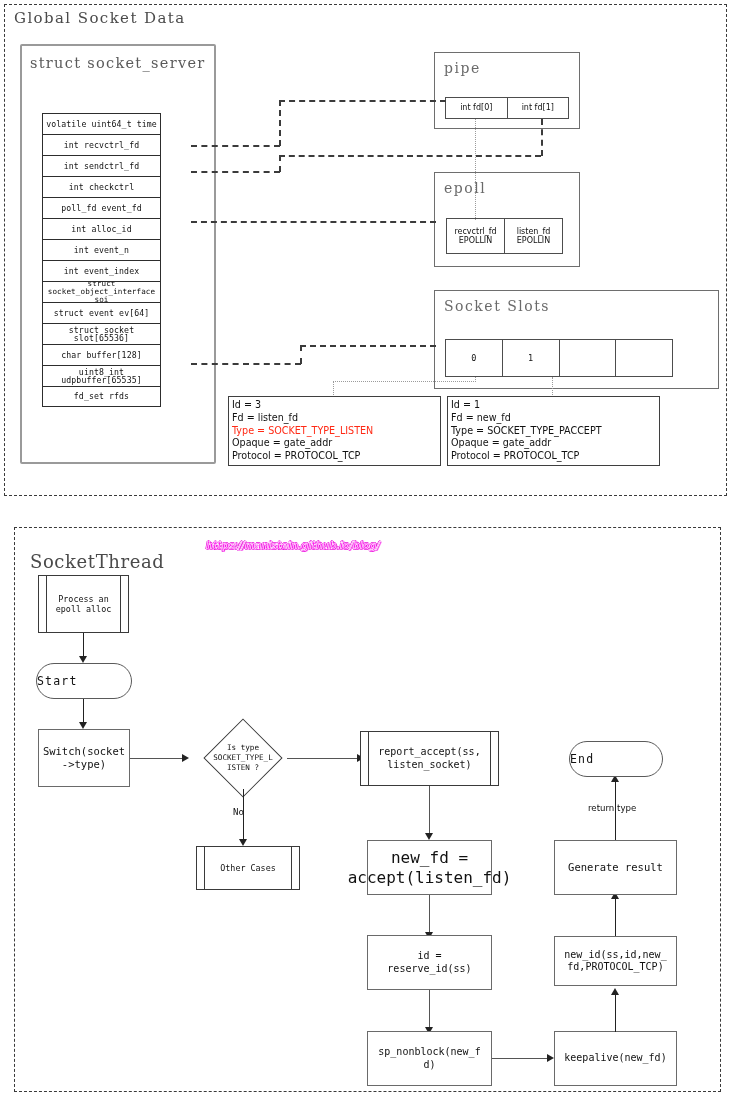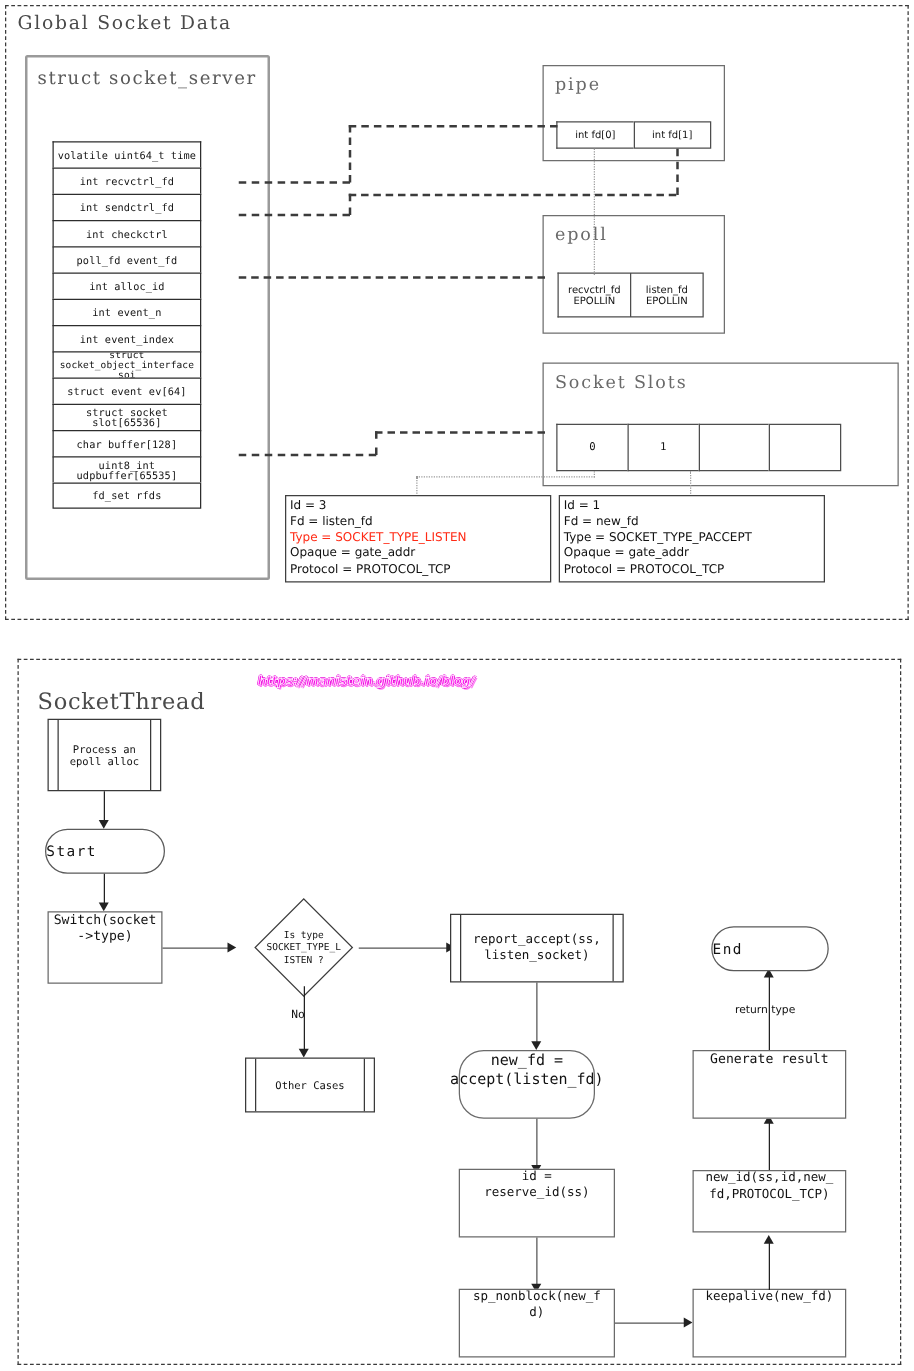--- a/index.html
+++ b/index.html
@@ -120,21 +120,21 @@
 
   .arrow-d,.arrow-u,.arrow-r{position:absolute;width:0;height:0;}
   .arrow-d{border-left:4.5px solid transparent;border-right:4.5px solid transparent;border-top:7px solid #222;}
   .arrow-u{border-left:4.5px solid transparent;border-right:4.5px solid transparent;border-bottom:7px solid #222;}
   .arrow-r{border-top:4.5px solid transparent;border-bottom:4.5px solid transparent;border-left:7px solid #222;}
 
   
   .fc-rect{
     position:absolute;box-sizing:border-box;
     border:1.3px solid #6a6a6a;background:#fff;
-    display:flex;align-items:flex-start;justify-content:center;
+    display:flex;align-items:center;justify-content:center;
     font-family:"DejaVu Sans Mono", monospace;
     font-size:10.5px;color:#111;text-align:center;
     line-height:1.25;white-space:pre-line;padding:0 3px;
   }
   .fc-proc{ 
     position:absolute;box-sizing:border-box;
     border:1.3px solid #3a3a3a;background:#fff;
     display:flex;align-items:center;justify-content:center;
     font-family:"DejaVu Sans Mono", monospace;
     font-size:10.5px;color:#111;text-align:center;
@@ -333,21 +333,21 @@
 
   <div class="fc-proc" style="left:360px;top:731px;width:139px;height:55px;font-size:10px;">
     <span class="bar-l"></span>
     <span class="bar-r"></span>
     <span>report_accept(ss,
 listen_socket)</span>
   </div>
   <div class="vline solid" style="left:429px;top:786px;height:49px;"></div>
   <div class="arrow-d" style="left:425px;top:833px;"></div>
 
-  <div class="fc-rect" style="left:367px;top:840px;width:109px;height:55px;font-size:12px;border-radius:20px;">
+  <div class="fc-rect" style="left:367px;top:840px;width:125px;height:55px;font-size:16px;">
     <span>new_fd =
 accept(listen_fd)</span>
   </div>
   <div class="vline solid" style="left:429px;top:895px;height:39px;"></div>
   <div class="arrow-d" style="left:425px;top:932px;"></div>
 
   <div class="fc-rect" style="left:367px;top:935px;width:125px;height:55px;font-size:10px;">
     <span>id =
 reserve_id(ss)</span>
   </div>

